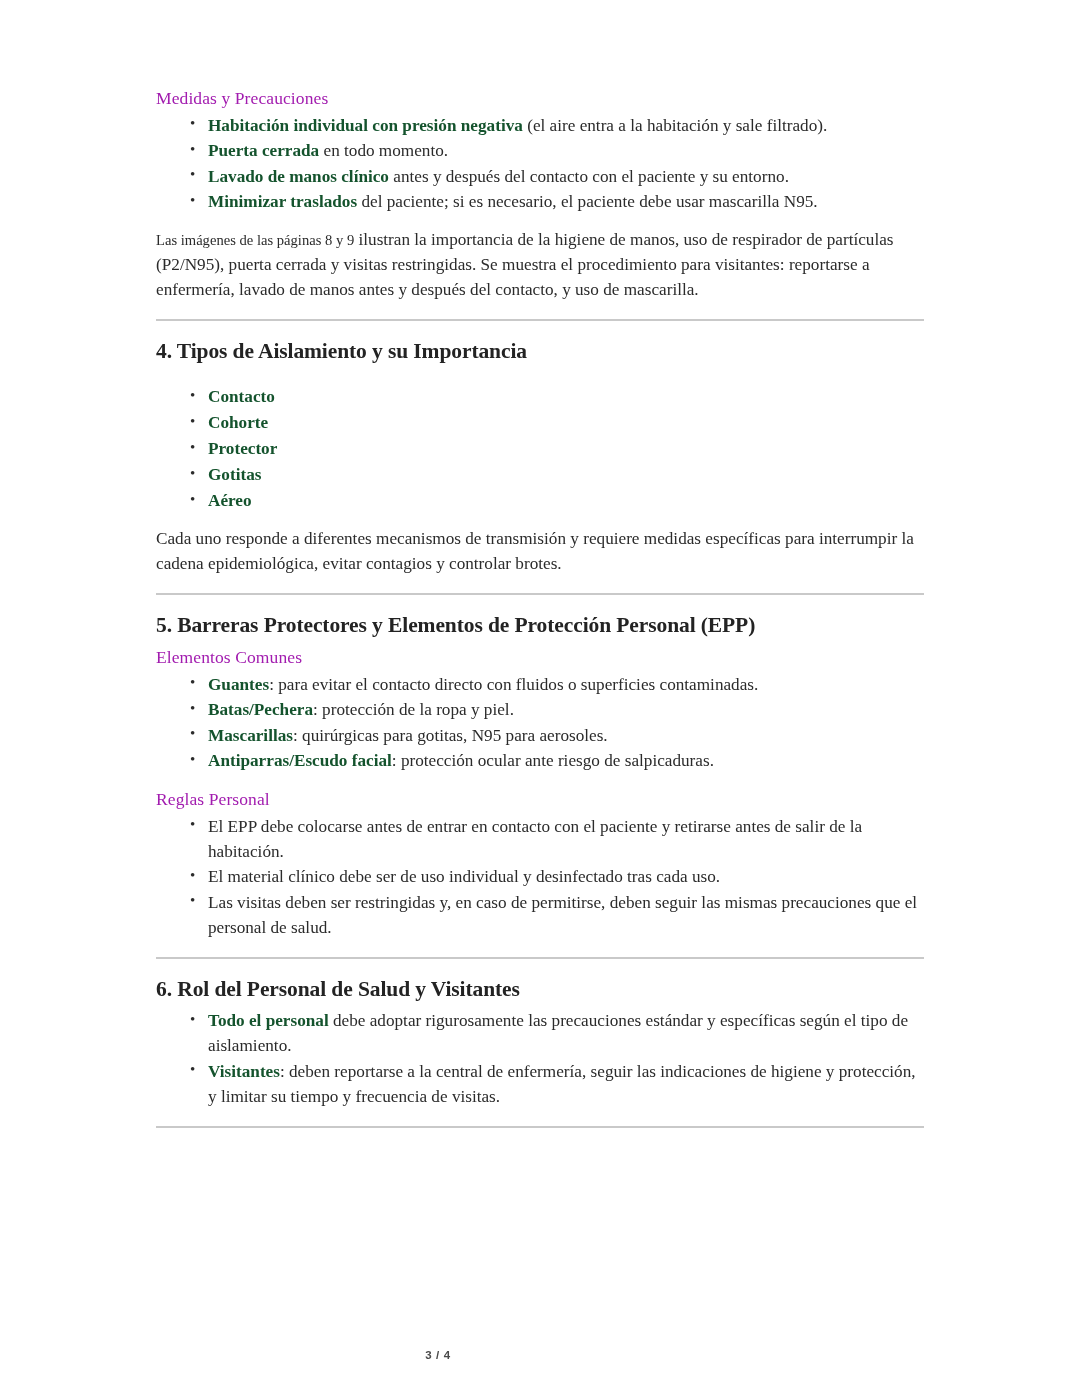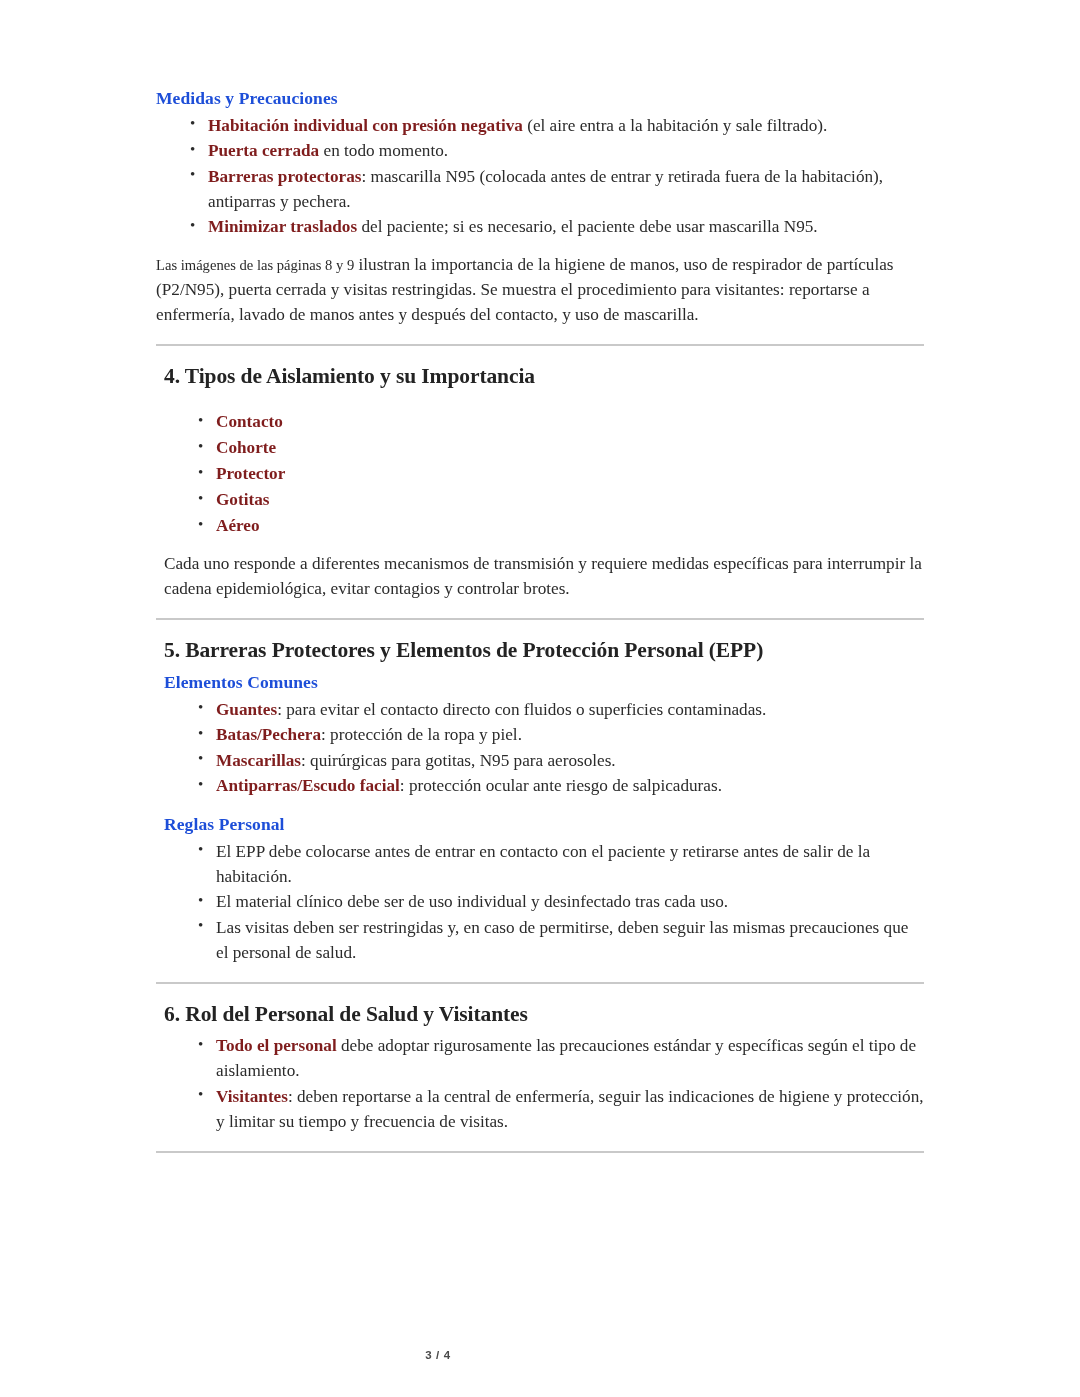--- a/index.html
+++ b/index.html
@@ -18,24 +18,24 @@
   .page {
     position: absolute;
     left: 156px;
     top: 86px;
     width: 768px;
   }
 
   h3.sub-heading {
     font-family: "Liberation Serif", "DejaVu Serif", serif;
     font-size: 17.5px;
-    font-weight: bold;
+    font-weight: normal;
     margin: 0 0 2px 0;
     line-height: 1.42;
-    color: #1d4ed8;
+    color: #a21caf;
     letter-spacing: 0.1px;
   }
 
   h2.section-heading {
     font-family: "Liberation Serif", "DejaVu Serif", serif;
     font-size: 21.5px;
     font-weight: bold;
     margin: 14px 0 4px 0;
     line-height: 1.38;
     color: #232323;
@@ -74,35 +74,35 @@
     top: -0.5px;
     font-size: 15px;
     color: #2b2b2b;
     line-height: 1.52;
   }
 
   ul.tight > li {
     margin-bottom: 1px;
   }
 
-  b, strong { font-weight: bold; color: #7f1d1d; }
+  b, strong { font-weight: bold; color: #14532d; }
 
   .small-ital {
     font-size: 14.6px;
   }
 
   hr.rule {
     border: none;
     border-top: 2px solid #c9c9c9;
     margin: 17px 0 4px 0;
     height: 0;
     width: 100%;
   }
 
-  .after-rule-gap { margin-top: 16px; margin-left: 8px; }
+  .after-rule-gap { margin-top: 16px; }
 
   .footer {
     position: absolute;
     left: 0;
     top: 1349px;
     width: 876px;
     text-align: center;
     font-family: "Liberation Sans", "DejaVu Sans", sans-serif;
     font-size: 11.5px;
     font-weight: bold;
@@ -120,21 +120,21 @@
     <h3 class="sub-heading">Medidas y Precauciones</h3>
 
     <ul class="bullets">
       <li>
         <b>Habitación individual con presión negativa</b><span> (el aire entra a la habitación y sale filtrado).</span>
       </li>
       <li>
         <b>Puerta cerrada</b><span> en todo momento.</span>
       </li>
       <li>
-        <b>Barreras protectoras</b><span>: mascarilla N95 (colocada antes de entrar y retirada fuera de la habitación), antiparras y pechera.</span>
+        <b>Lavado de manos clínico</b><span> antes y después del contacto con el paciente y su entorno.</span>
       </li>
       <li>
         <b>Minimizar traslados</b><span> del paciente; si es necesario, el paciente debe usar mascarilla N95.</span>
       </li>
     </ul>
 
     <p class="body-par par-block"><span class="small-ital">Las imágenes de las páginas 8 y 9</span><span> ilustran la importancia de la higiene de manos, uso de respirador de partículas (P2/N95), puerta cerrada y visitas restringidas. Se muestra el procedimiento para visitantes: reportarse a enfermería, lavado de manos antes y después del contacto, y uso de mascarilla.</span></p>
   </section>
 
   <hr class="rule">

